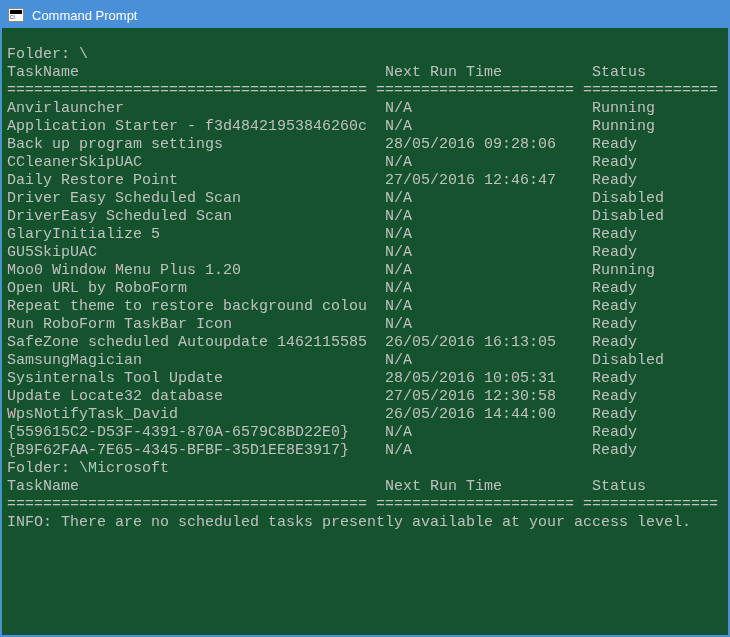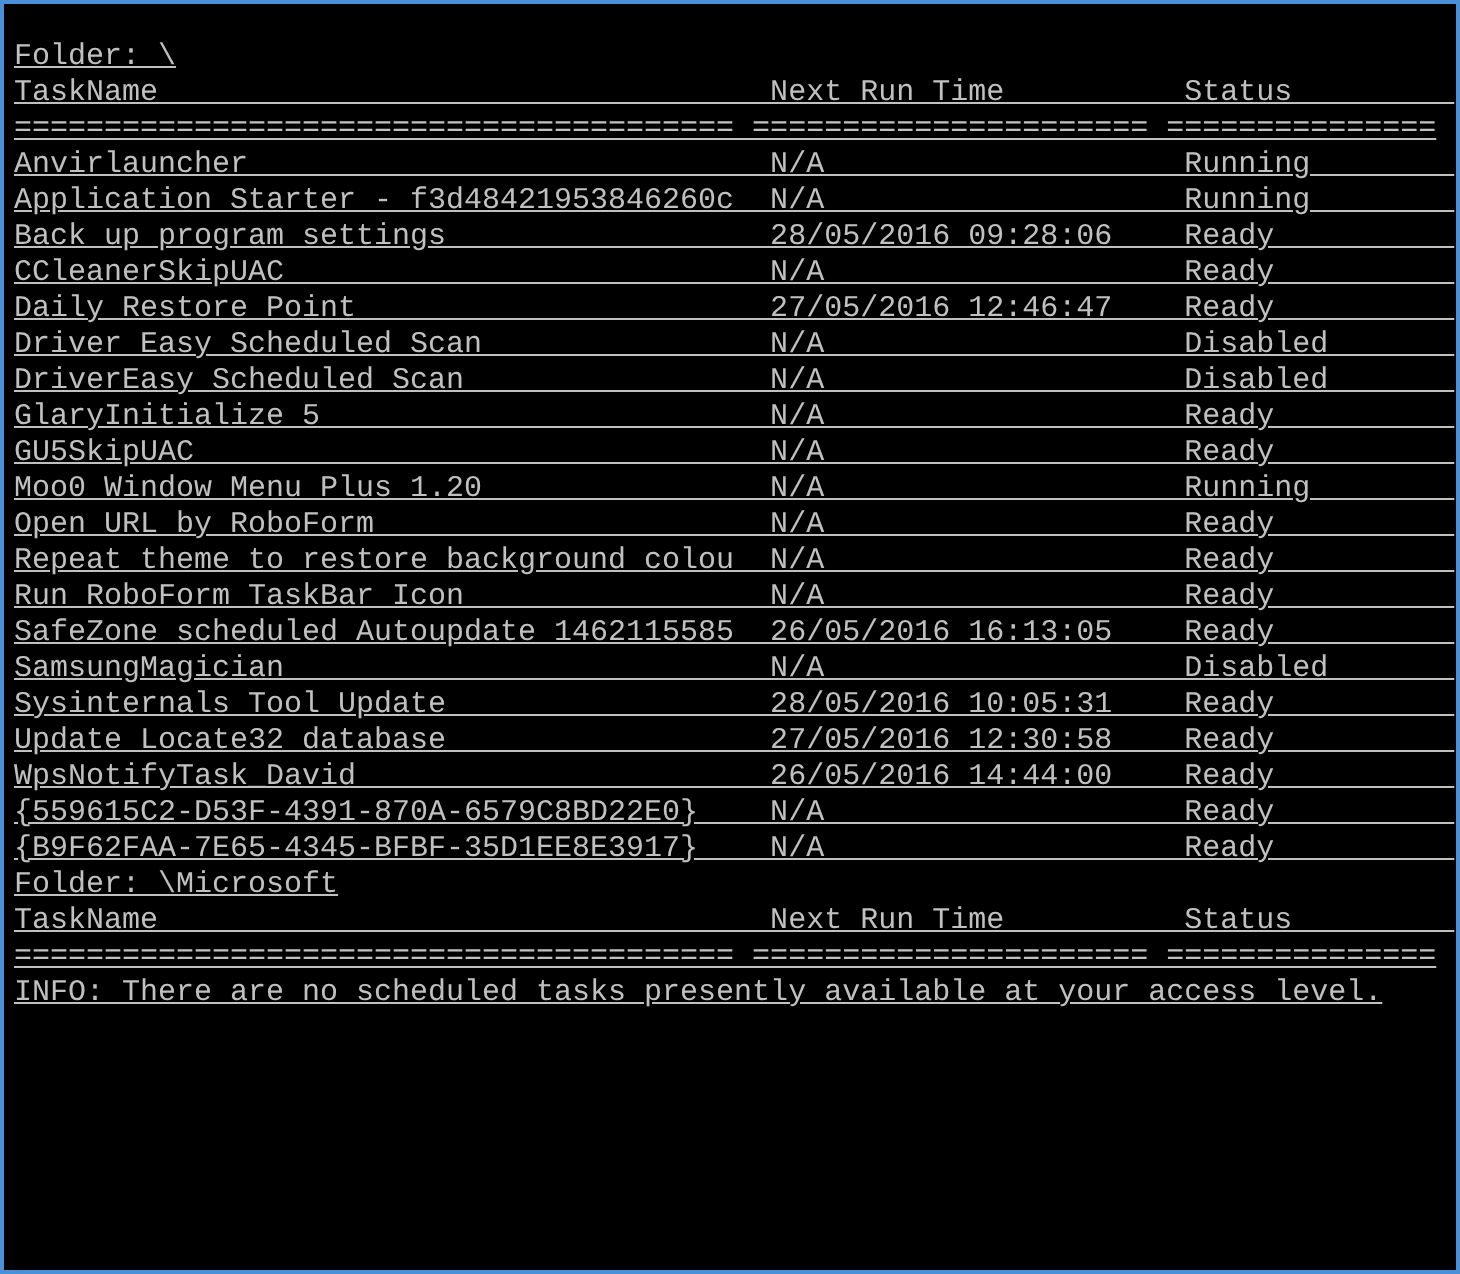--- a/index.html
+++ b/index.html
@@ -52,30 +52,33 @@
       letter-spacing: -0.5px;
     }
     .titlebar-text {
       color: #fff;
       font-family: "Segoe UI", Tahoma, sans-serif;
       font-size: 13px;
       font-weight: 400;
     }
     .terminal {
       flex: 1;
-      background: #000000;
+      background: #14532d;
       color: #c0c0c0;
       font-family: Consolas, 'Courier New', monospace;
       font-size: 15px;
       line-height: 18px;
       padding: 18px 5px 12px 5px;
       white-space: pre;
       overflow: hidden;
-      text-decoration: underline;
     }
     .row { white-space: pre; }
   </style>
 </head>
 <body>
 
 <div class="window">
+  <div class="titlebar">
+    <span class="titlebar-icon"></span>
+    <span class="titlebar-text">Command Prompt</span>
+  </div>
   <div class="terminal" id="term"><div class="row">Folder: \</div><div class="row">TaskName                                  Next Run Time          Status         </div><div class="row">======================================== ====================== ===============</div><div class="row">Anvirlauncher                             N/A                    Running        </div><div class="row">Application Starter - f3d48421953846260c  N/A                    Running        </div><div class="row">Back up program settings                  28/05/2016 09:28:06    Ready          </div><div class="row">CCleanerSkipUAC                           N/A                    Ready          </div><div class="row">Daily Restore Point                       27/05/2016 12:46:47    Ready          </div><div class="row">Driver Easy Scheduled Scan                N/A                    Disabled       </div><div class="row">DriverEasy Scheduled Scan                 N/A                    Disabled       </div><div class="row">GlaryInitialize 5                         N/A                    Ready          </div><div class="row">GU5SkipUAC                                N/A                    Ready          </div><div class="row">Moo0 Window Menu Plus 1.20                N/A                    Running        </div><div class="row">Open URL by RoboForm                      N/A                    Ready          </div><div class="row">Repeat theme to restore background colou  N/A                    Ready          </div><div class="row">Run RoboForm TaskBar Icon                 N/A                    Ready          </div><div class="row">SafeZone scheduled Autoupdate 1462115585  26/05/2016 16:13:05    Ready          </div><div class="row">SamsungMagician                           N/A                    Disabled       </div><div class="row">Sysinternals Tool Update                  28/05/2016 10:05:31    Ready          </div><div class="row">Update Locate32 database                  27/05/2016 12:30:58    Ready          </div><div class="row">WpsNotifyTask_David                       26/05/2016 14:44:00    Ready          </div><div class="row">{559615C2-D53F-4391-870A-6579C8BD22E0}    N/A                    Ready          </div><div class="row">{B9F62FAA-7E65-4345-BFBF-35D1EE8E3917}    N/A                    Ready          </div><div class="row"></div><div class="row">Folder: \Microsoft</div><div class="row">TaskName                                  Next Run Time          Status         </div><div class="row">======================================== ====================== ===============</div><div class="row">INFO: There are no scheduled tasks presently available at your access level.</div></div>
 </div>
 
 </body></html>

